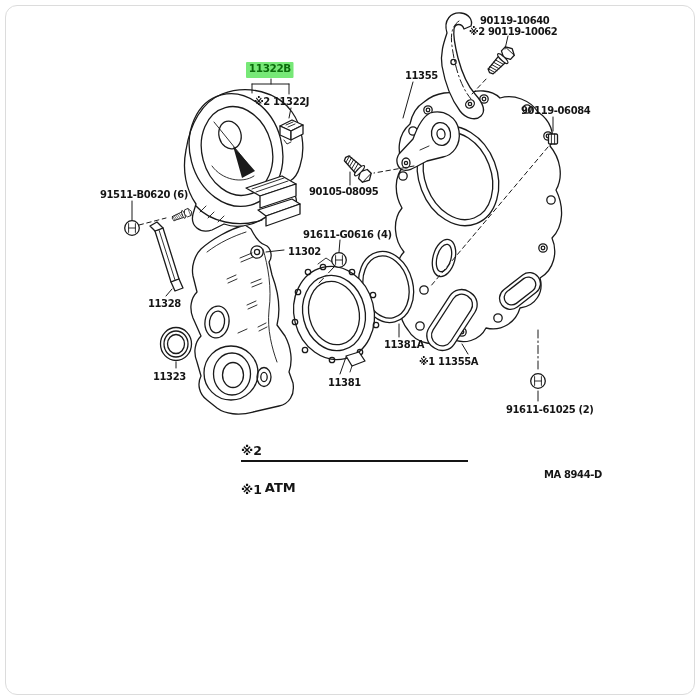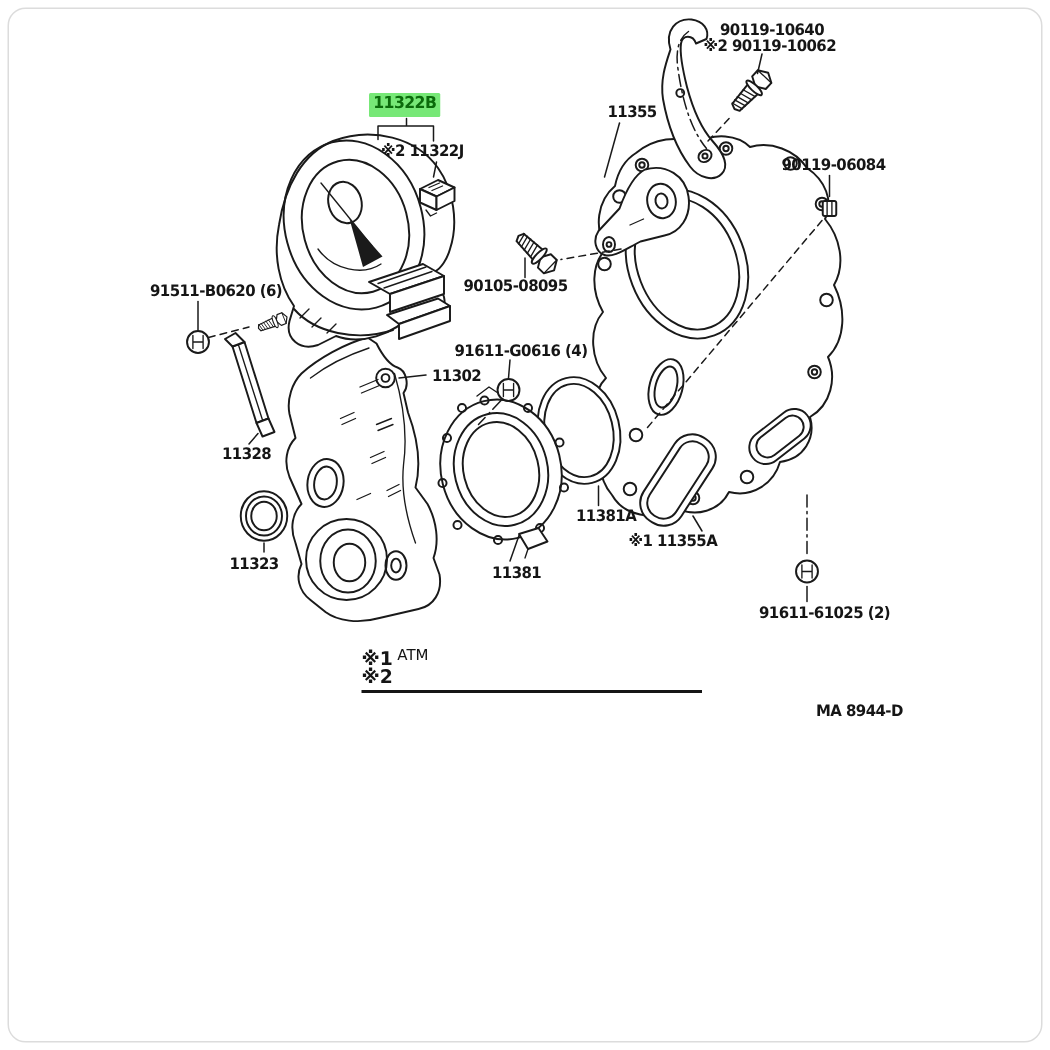--- a/index.html
+++ b/index.html
@@ -13,21 +13,21 @@
   .k{fill:#1a1a1a;stroke:none;}
   .t{stroke-width:0.9;}
   .ld{stroke-width:1;}
   .dsh{stroke-dasharray:4.5 3.5;stroke-width:1;}
   .dd{stroke-dasharray:8 3 1.5 3;stroke-width:1;}
   .lbl{position:absolute;font-weight:bold;font-size:10.5px;line-height:1.15;color:#151515;
        letter-spacing:-0.4px;white-space:nowrap;transform:scaleX(0.95);transform-origin:0 0;}
   .hl{font-size:11px;padding:1px 3px 2px 3px;border-radius:1px;}
   .note{position:absolute;display:flex;align-items:flex-end;gap:3px;color:#151515;}
   .nmark{font-weight:bold;font-size:12.5px;line-height:1;}
-  .ntext{font-weight:normal;font-size:10px;line-height:1.2;white-space:pre;padding-bottom:1px;}
+  .ntext{font-weight:bold;font-size:13px;line-height:1.2;white-space:pre;padding-bottom:1px;margin-top:48px;}
   #note2{border-bottom:2px solid #151515;min-width:227px;padding-bottom:2px;}
   .footer{font-size:10.5px;}
 </style>
 </head>
 <body>
 
 <div class="stage">
   <div class="frame"></div>
 
   <svg width="700" height="700" viewBox="0 0 700 700">

